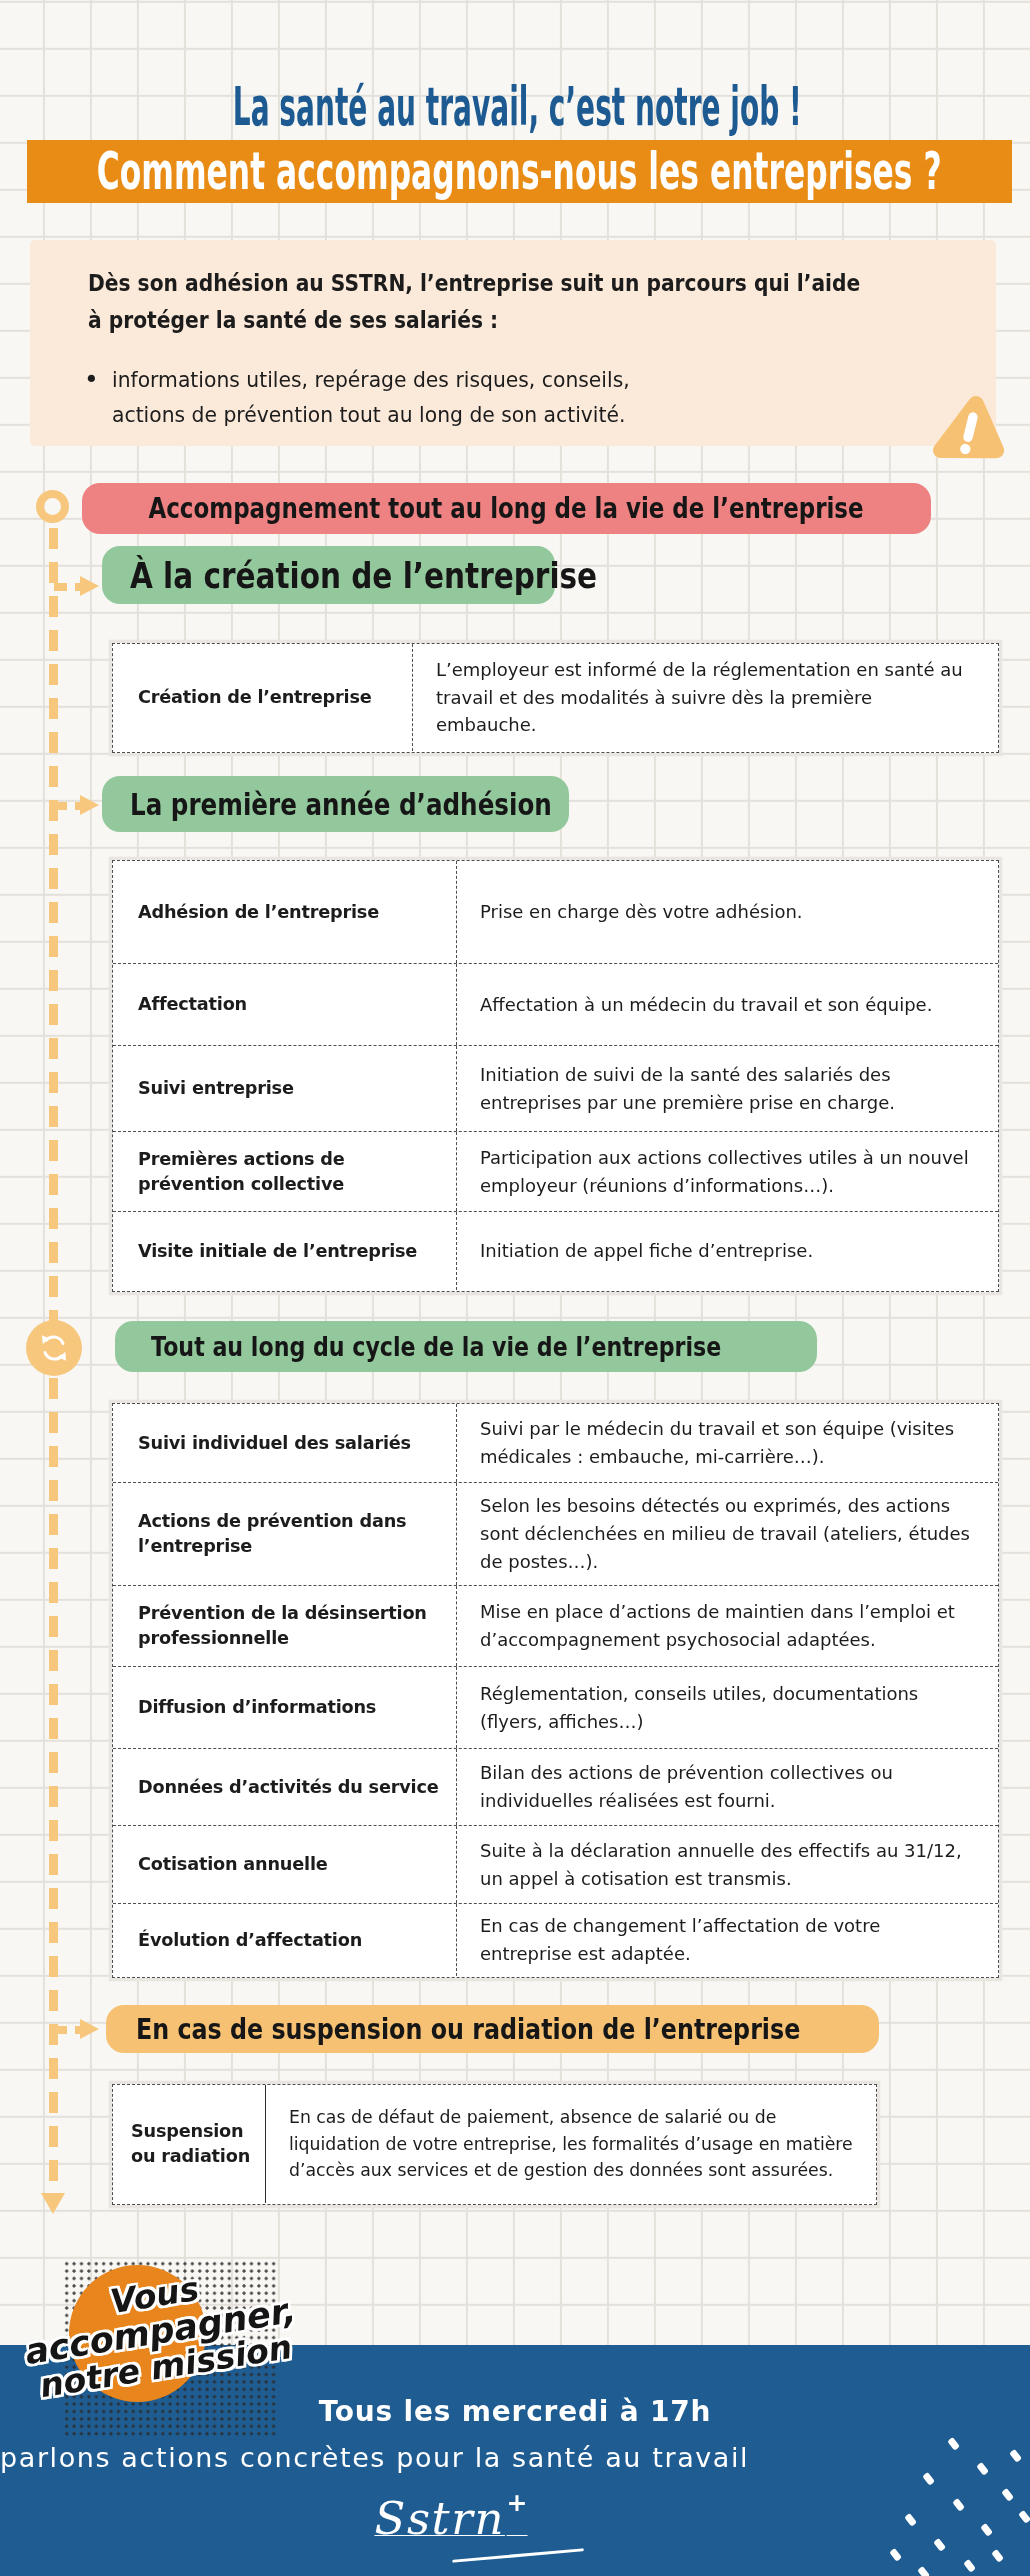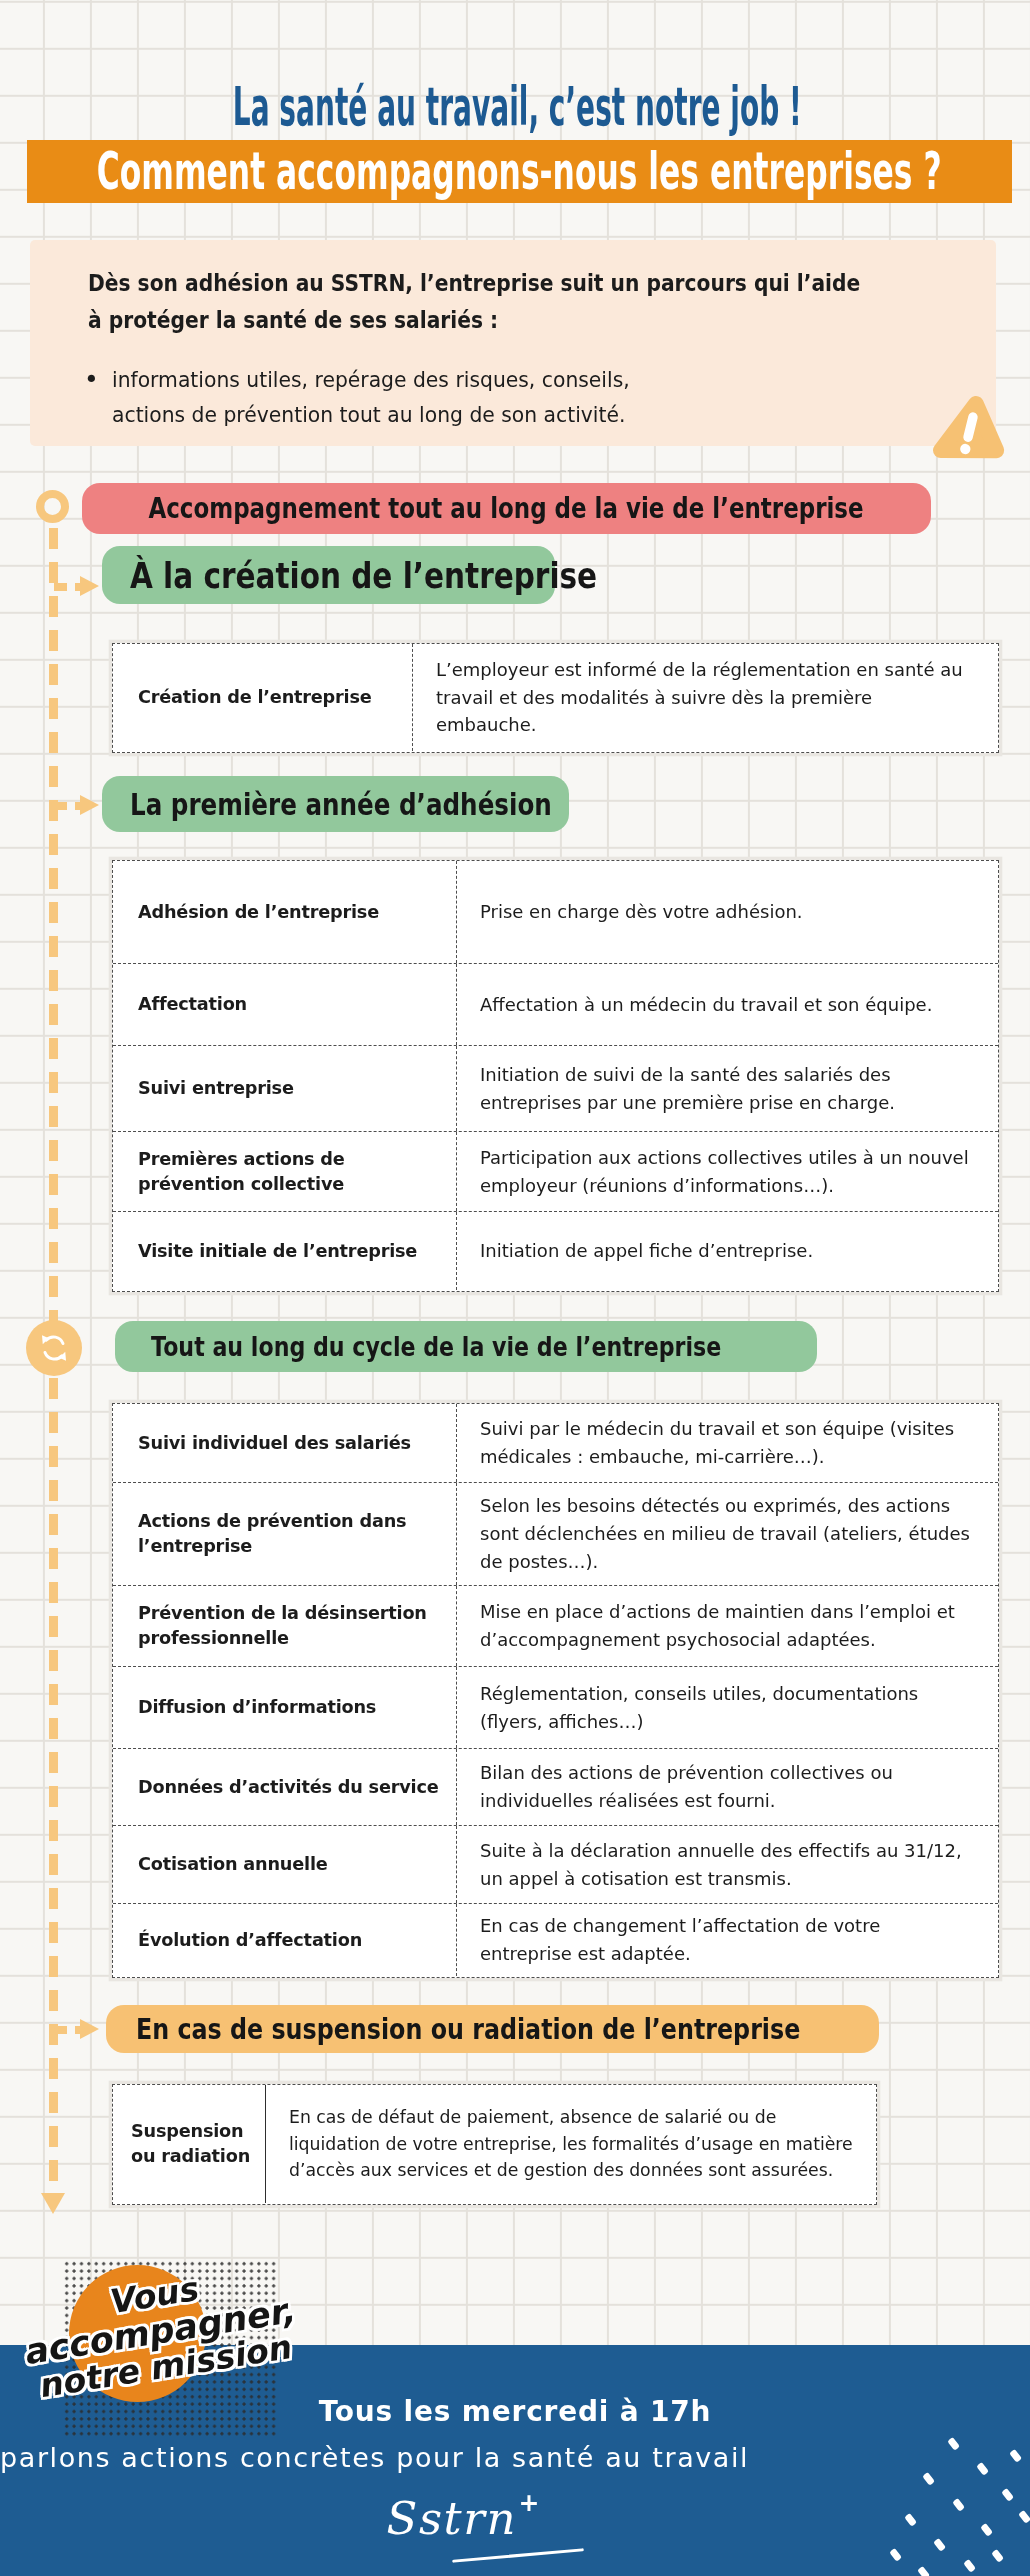--- a/index.html
+++ b/index.html
@@ -93,21 +93,21 @@
             font-style:italic; font-weight:bold; color:#151515; line-height:1.06;
             text-shadow:-2.5px -2.5px 0 #fff, 2.5px -2.5px 0 #fff, -2.5px 2.5px 0 #fff, 2.5px 2.5px 0 #fff,
                         0 -2.5px 0 #fff, 0 2.5px 0 #fff, -2.5px 0 0 #fff, 2.5px 0 0 #fff; }
   .badge-l1 { font-size:33px; }
   .badge-l2 { font-size:35px; }
   .badge-l3 { font-size:33px; }
   .footer-line1 { left:0; top:2395px; width:1030px; text-align:center; color:#fff;
             font-size:28px; font-weight:bold; letter-spacing:0.8px; }
   .footer-line2 { left:0; top:2442px; width:1030px; text-align:left; color:#fff;
             font-size:27px; letter-spacing:1.6px; }
-  .logo { left:12px; top:2488px; width:902px; text-align:center; color:#fff; }
+  .logo { left:0; top:2488px; width:902px; text-align:center; color:#fff;text-decoration:underline; }
   .logo-script { font-family:"DejaVu Serif", serif; font-style:italic; font-size:45px; letter-spacing:1.6px; }
   .logo-plus { font-size:25px; font-weight:bold; vertical-align:23px; margin-left:1.6px; }
   .logo-underline { left:452px; top:2554px; width:132px; height:3.3px; background:#fff;
             border-radius:1.6px; transform:rotate(-5deg); }
   .confetti span { position:absolute; width:6.6px; height:11.5px; background:#fff; border-radius:2.5px;
             transform:rotate(-38deg); }
 </style>
 </head>
 <body>
 

